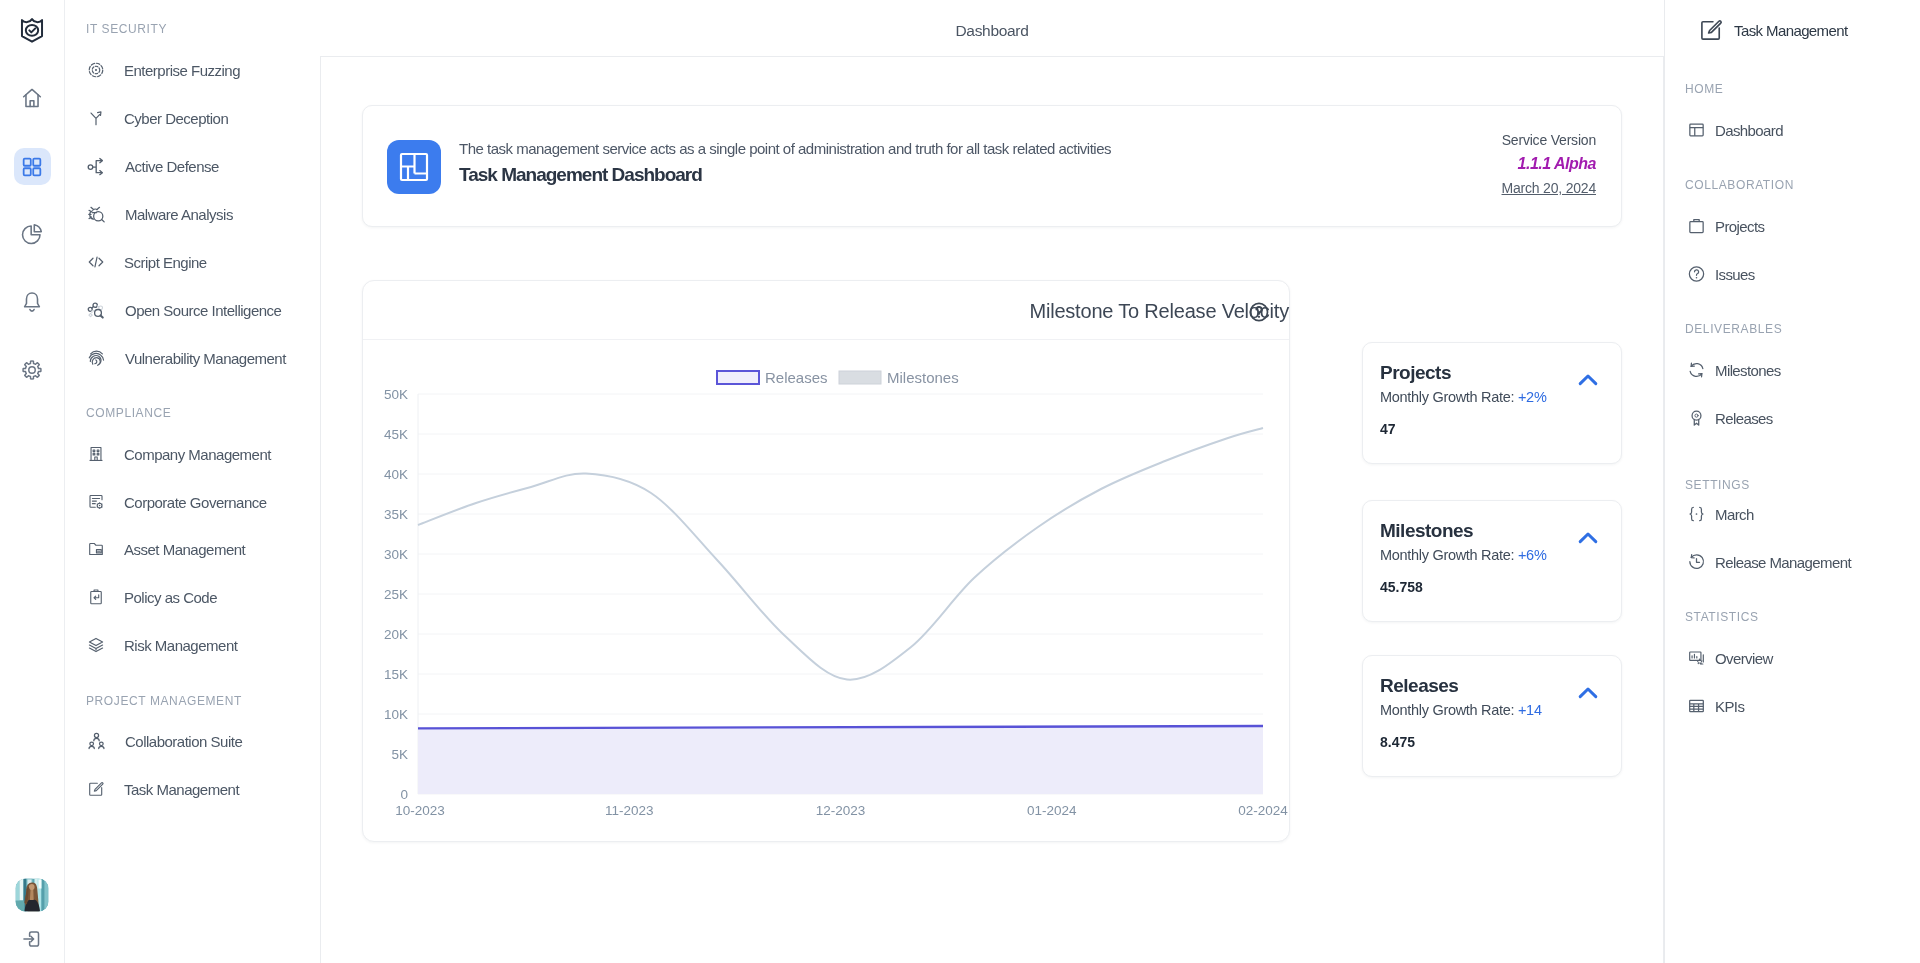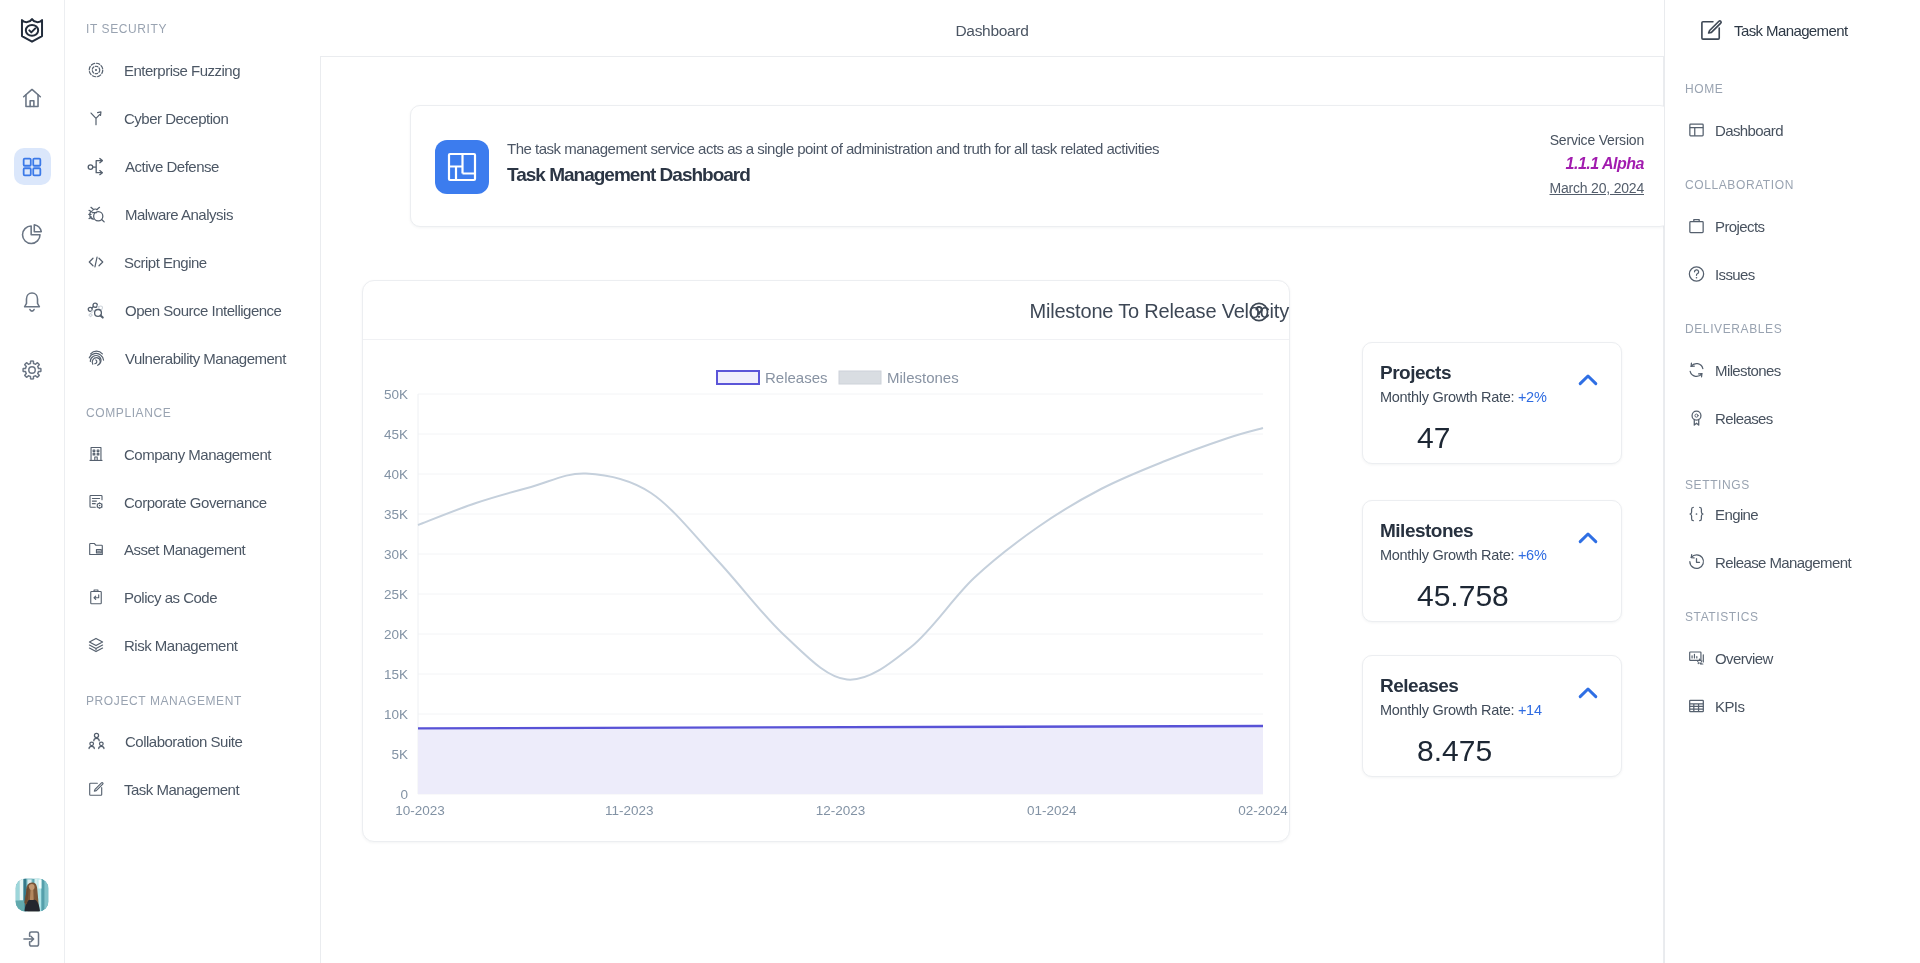--- a/index.html
+++ b/index.html
@@ -8,37 +8,37 @@
 .railic { position:absolute; left:50%; transform:translate(-50%,-50%); }
 #railsel { position:absolute; left:14px; top:148px; width:37px; height:37px; background:#dbe7fb; border-radius:10px; }
 #sidebar { position:absolute; left:65px; top:0; width:255px; height:963px; background:#fff; }
 .seclab { position:absolute; left:21px; font-size:12px; letter-spacing:.6px; color:#99a3b1; font-weight:400; transform:translateY(-50%); white-space:nowrap; }
 .item { position:absolute; left:22px; transform:translateY(-50%); display:flex; align-items:center; white-space:nowrap; }
 .item svg { flex:0 0 auto; }
 .item span { font-size:15px; letter-spacing:-0.5px; color:#4c5765; margin-left:19px; }
 #mainbox { position:absolute; left:320px; top:56px; width:1344px; height:907px; border:1px solid #eaecef; border-bottom:none; background:#fff; }
 #pgtitle { position:absolute; top:22px; left:320px; width:1344px; text-align:center; font-size:15.5px; letter-spacing:-0.3px; color:#4b5563; }
 .card { position:absolute; background:#fff; border:1px solid #eceef1; border-radius:10px; box-shadow:0 1px 3px rgba(20,30,50,.05); }
-#infocard { left:362px; top:105px; width:1260px; height:122px;margin-left:48px; }
+#infocard { left:362px; top:105px; width:1260px; height:122px; }
 #infoicon { position:absolute; left:24px; top:34px; width:54px; height:54px; background:#3c7cee; border-radius:12px; }
 #infodesc { position:absolute; left:96px; top:34px; font-size:15px; letter-spacing:-0.5px; color:#4d5766; }
 #infotitle { position:absolute; left:96px; top:58px; font-size:19px; font-weight:bold; color:#2b3544; letter-spacing:-1px; }
 #inforight { position:absolute; right:25px; top:0; text-align:right; width:300px; }
 #inforight div { position:absolute; right:0; white-space:nowrap; }
 #inforight .l1 { top:26px; font-size:14px; letter-spacing:-0.2px; color:#48525f; }
 #inforight .l2 { top:49px; font-size:16px; font-weight:bold; letter-spacing:-0.5px; color:#a21caf;font-style:italic; }
 #inforight .l3 { top:74px; font-size:14px; letter-spacing:-0.2px; color:#535d6b;text-decoration:underline; }
 #chartcard { left:362px; top:280px; width:928px; height:562px; border-radius:12px; }
 #charttitle { position:absolute; top:19px; left:0; width:100%; text-align:right; font-size:20px; color:#3d4755; letter-spacing:-0.2px; }
 #chartdiv { position:absolute; top:58px; left:0; width:100%; border-top:1px solid #f0f1f4; }
 .statcard { left:1362px; width:260px; height:122px; }
 .statcard .t { position:absolute; left:17px; top:19px; font-size:19px; font-weight:bold; letter-spacing:-0.5px; color:#27313f; }
 .statcard .s { position:absolute; left:17px; top:46px; font-size:14.5px; letter-spacing:-0.3px; color:#404b59; }
 .statcard .s b { color:#2e6be1; font-weight:400; }
-.statcard .v { position:absolute; left:17px; top:78px; font-size:30px; font-weight:normal; color:#1d2734;margin-left:37px; }
+.statcard .v { position:absolute; left:17px; top:78px; font-size:14px; font-weight:bold; color:#1d2734; }
 .statcard svg.chev { position:absolute; right:22px; top:28px; }
 #rside { position:absolute; left:1664px; top:0; width:256px; height:963px; background:#fff; border-left:1px solid #e9ebee; }
 #rhead { position:absolute; left:33px; top:30px; transform:translateY(-50%); display:flex; align-items:center; }
 #rhead span { font-size:15px; letter-spacing:-0.6px; color:#2d3845; margin-left:10px; }
 .rseclab { position:absolute; left:20px; font-size:12px; letter-spacing:.6px; color:#99a3b1; transform:translateY(-50%); }
 .ritem { position:absolute; left:22px; transform:translateY(-50%); display:flex; align-items:center; white-space:nowrap; }
 .ritem span { font-size:15px; letter-spacing:-0.6px; color:#48525f; margin-left:9px; }
 </style>
 </head>
 <body>
@@ -397,21 +397,21 @@
       <span>Releases</span>
     </div>
 
   <div class="rseclab" style="top:485px">SETTINGS</div>
   <div class="ritem" style="top:514px">
       <svg width="19" height="19" viewBox="0 0 24 24" fill="none" stroke="#55606e" stroke-width="1.6" stroke-linecap="round" stroke-linejoin="round">
         <path d="M8 3.6 C6.4 3.6 5.8 4.4 5.8 6 V9.4 C5.8 10.8 5.2 11.6 3.8 12 C5.2 12.4 5.8 13.2 5.8 14.6 V18 C5.8 19.6 6.4 20.4 8 20.4"></path>
         <path d="M16 3.6 C17.6 3.6 18.2 4.4 18.2 6 V9.4 C18.2 10.8 18.8 11.6 20.2 12 C18.8 12.4 18.2 13.2 18.2 14.6 V18 C18.2 19.6 17.6 20.4 16 20.4"></path>
         <circle cx="12" cy="12" r="1.1" fill="#55606e" stroke="none"></circle>
       </svg>
-      <span>Engine</span>
+      <span>March</span>
     </div>
   <div class="ritem" style="top:562px">
       <svg width="19" height="19" viewBox="0 0 24 24" fill="none" stroke="#55606e" stroke-width="1.6" stroke-linecap="round" stroke-linejoin="round">
         <path d="M5.4 6.2 A8.6 8.6 0 1 1 3.6 11.6"></path>
         <path d="M5.9 2.8 L5.4 6.4 L9 6.9"></path>
         <path d="M12 7.6 V12.4 H15.8"></path>
       </svg>
       <span>Release Management</span>
     </div>
 

